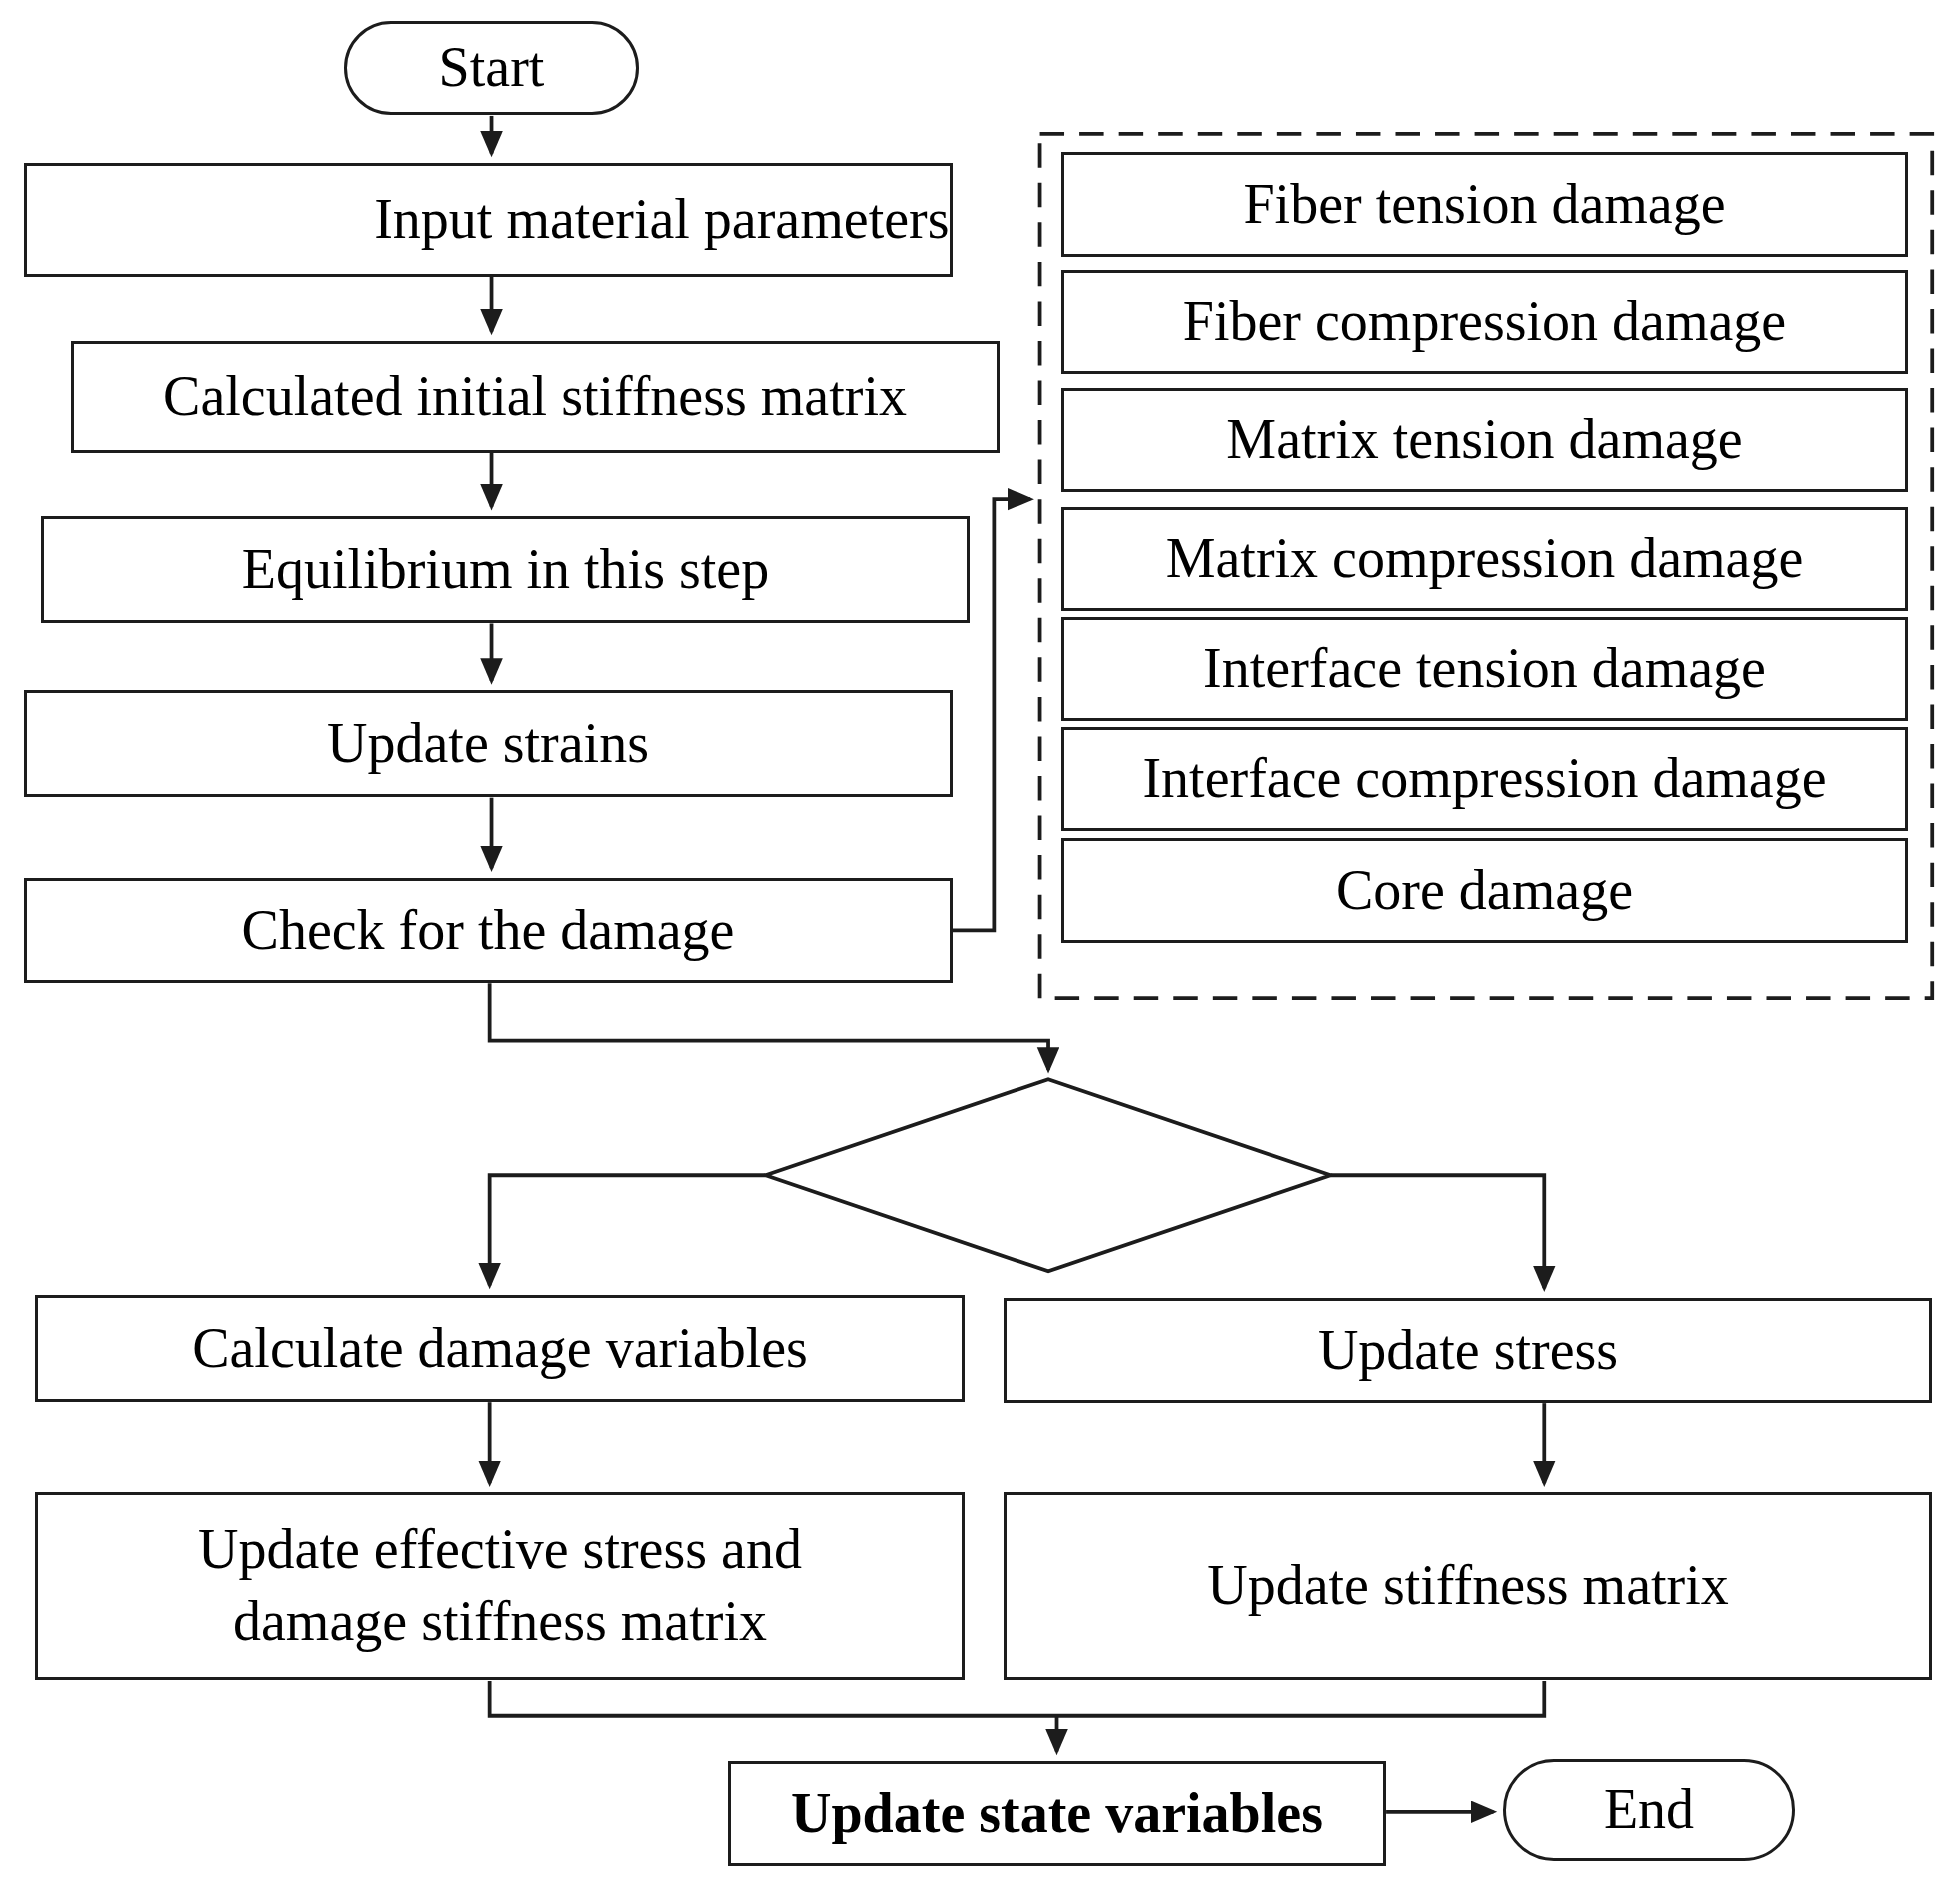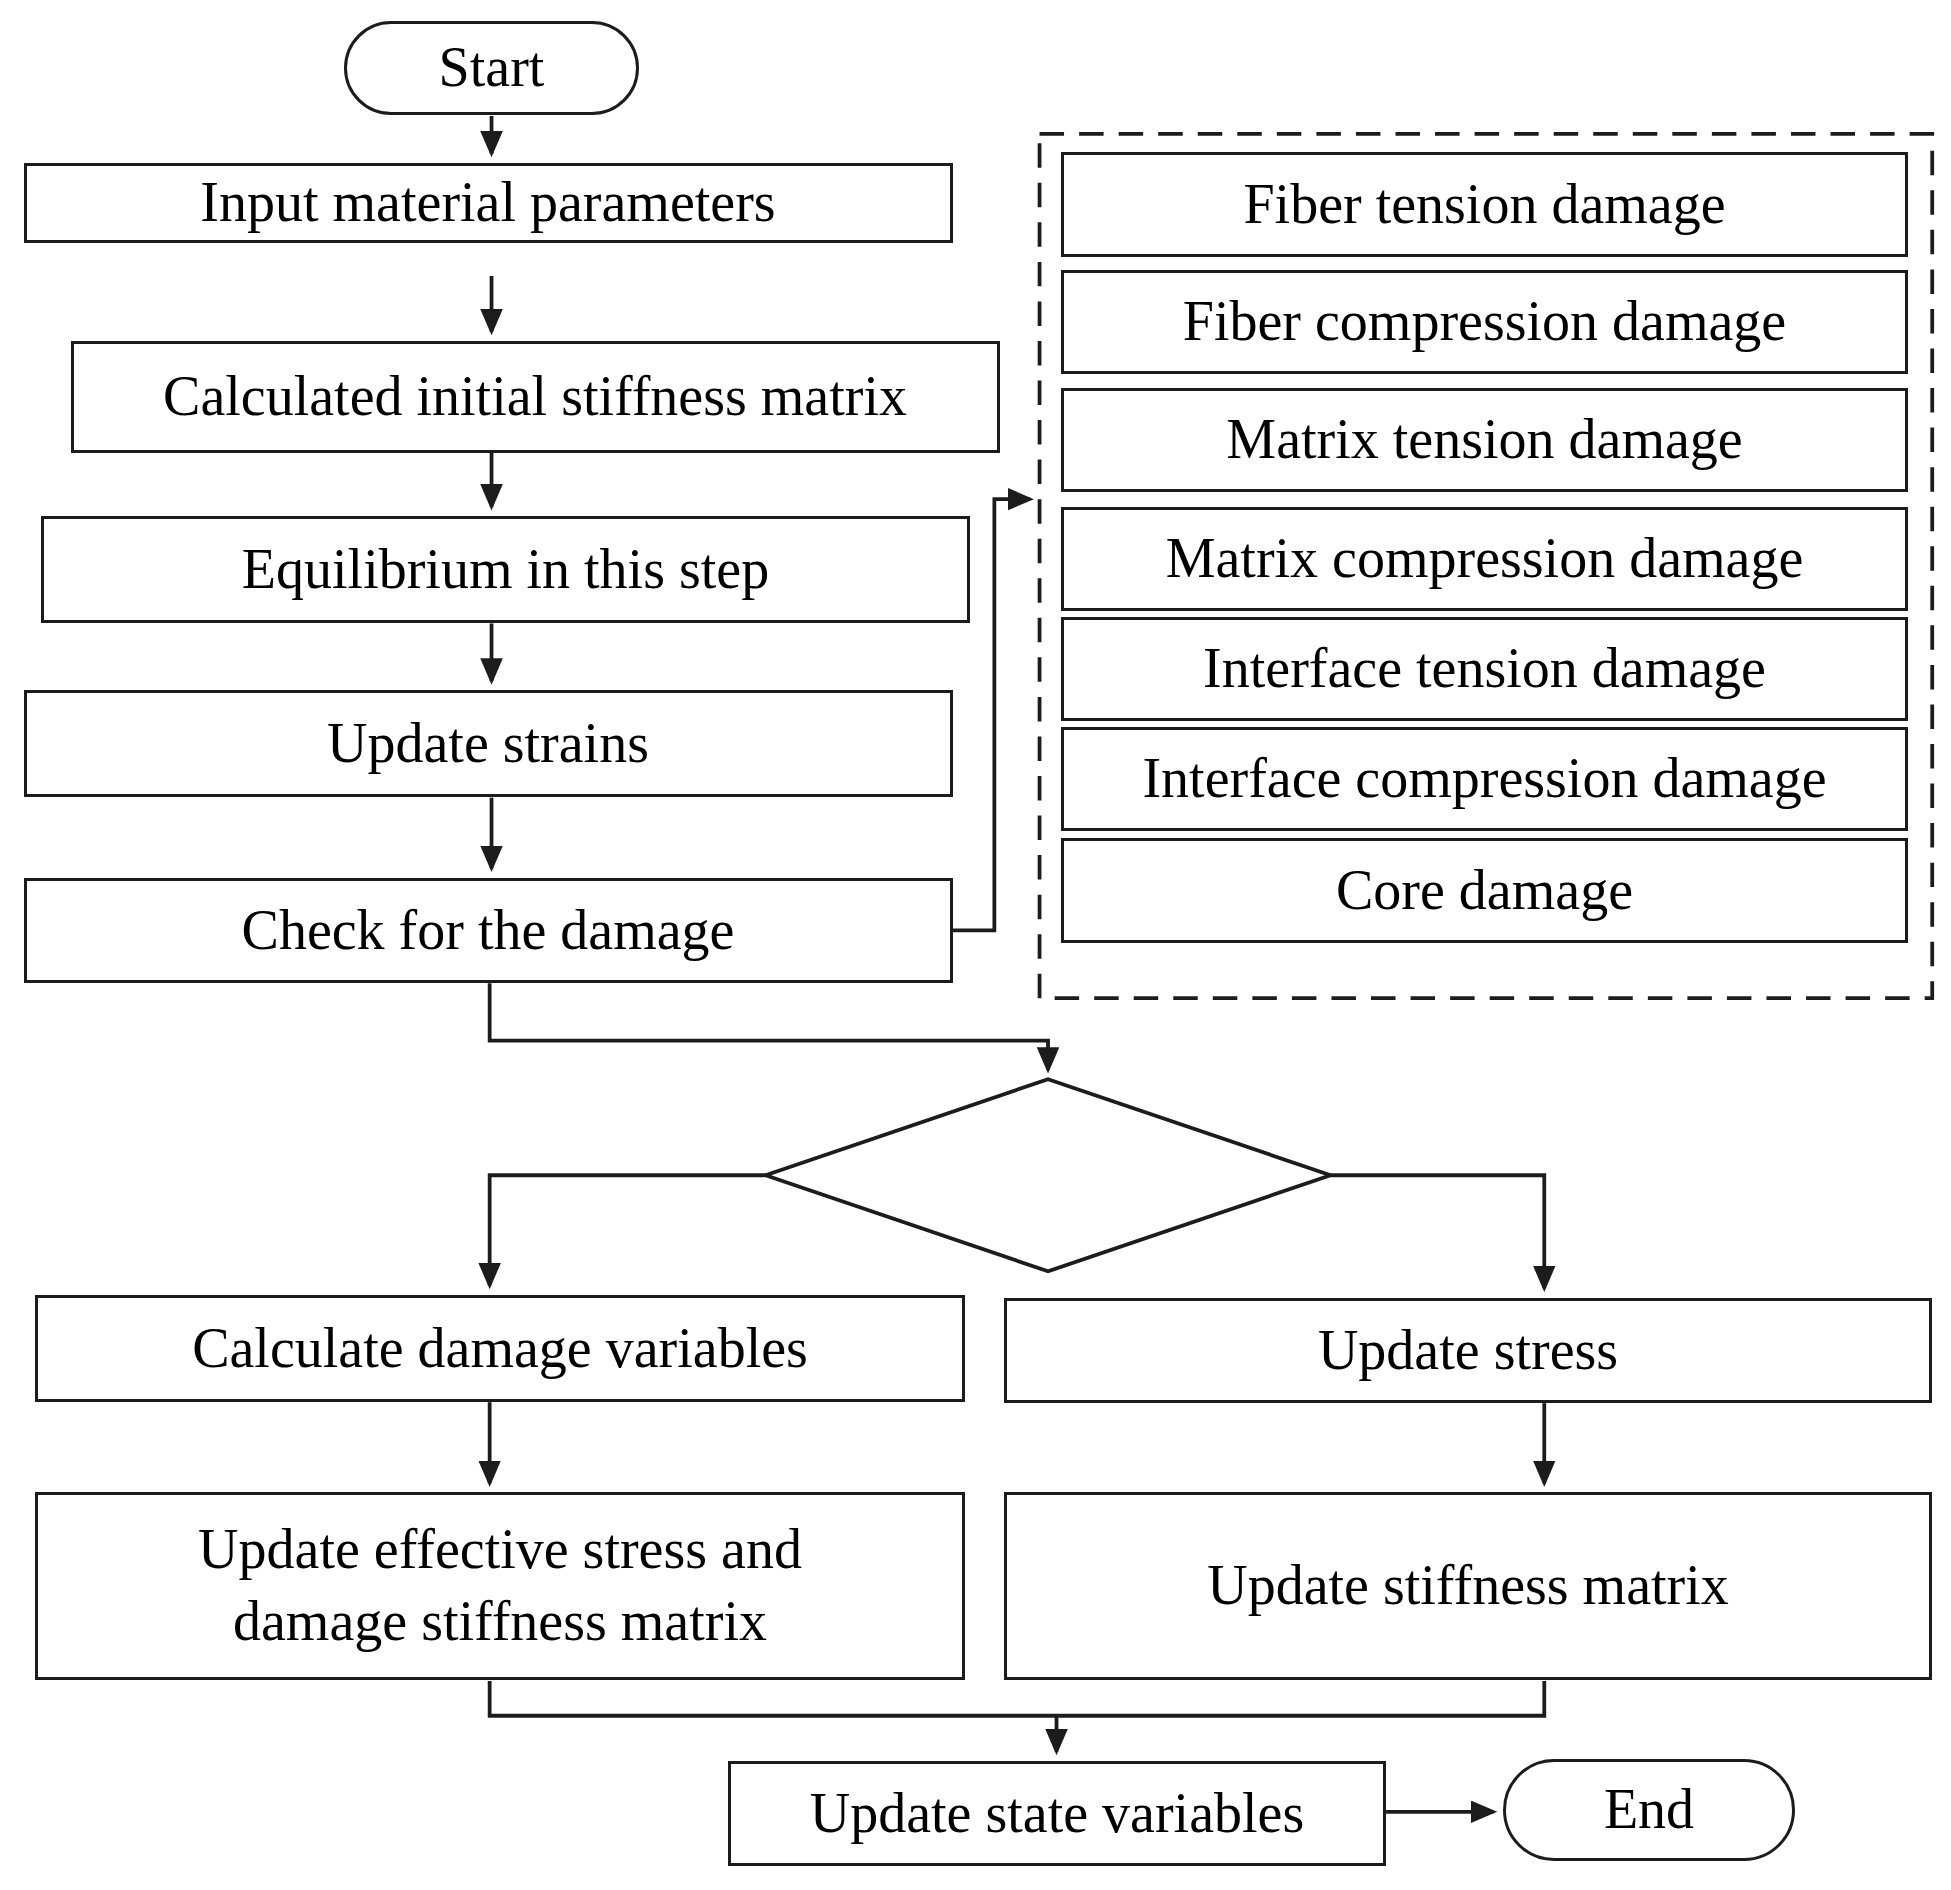--- a/index.html
+++ b/index.html
@@ -62,21 +62,21 @@
 
     <rect x="1104" y="142" width="948" height="918" fill="none" stroke="#1c1c1c" stroke-width="4" stroke-dasharray="26 16"></rect>
 
     <polygon points="1113,1146 1413,1248 1113,1350 813,1248" fill="#ffffff" stroke="#1c1c1c" stroke-width="4"></polygon>
   </svg>
 
   <div class="node capsule" style="left:344px;top:21px;width:295px;height:94px;">
     <span>Start</span>
   </div>
 
-  <div class="node" style="left:23.5px;top:163px;width:929px;height:80px;">
+  <div class="node" style="left:23.5px;top:163px;width:929px;height:114px;justify-content:flex-end;">
     <span>Input material parameters</span>
   </div>
   <div class="node" style="left:23.5px;top:341px;width:929px;height:112px;margin-left:47px;">
     <span>Calculated initial stiffness matrix</span>
   </div>
   <div class="node" style="left:41px;top:516px;width:929px;height:107px;">
     <span>Equilibrium in this step</span>
   </div>
   <div class="node" style="left:23.5px;top:690px;width:929px;height:107px;">
     <span>Update strains</span>
@@ -115,21 +115,21 @@
     <span class="wrap-narrow">Update effective stress and damage stiffness matrix</span>
   </div>
 
   <div class="node" style="left:1004px;top:1298px;width:928px;height:105px;">
     <span>Update stress</span>
   </div>
   <div class="node" style="left:1004px;top:1492px;width:928px;height:188px;">
     <span>Update stiffness matrix</span>
   </div>
 
-  <div class="node" style="left:728px;top:1761px;width:658px;height:105px;">
+  <div class="node" style="left:728px;top:1761px;width:658px;height:105px;font-weight:bold;">
     <span>Update state variables</span>
   </div>
 
   <div class="node capsule" style="left:1503px;top:1759px;width:292px;height:102px;">
     <span>End</span>
   </div>
 
 </div>
 
 

